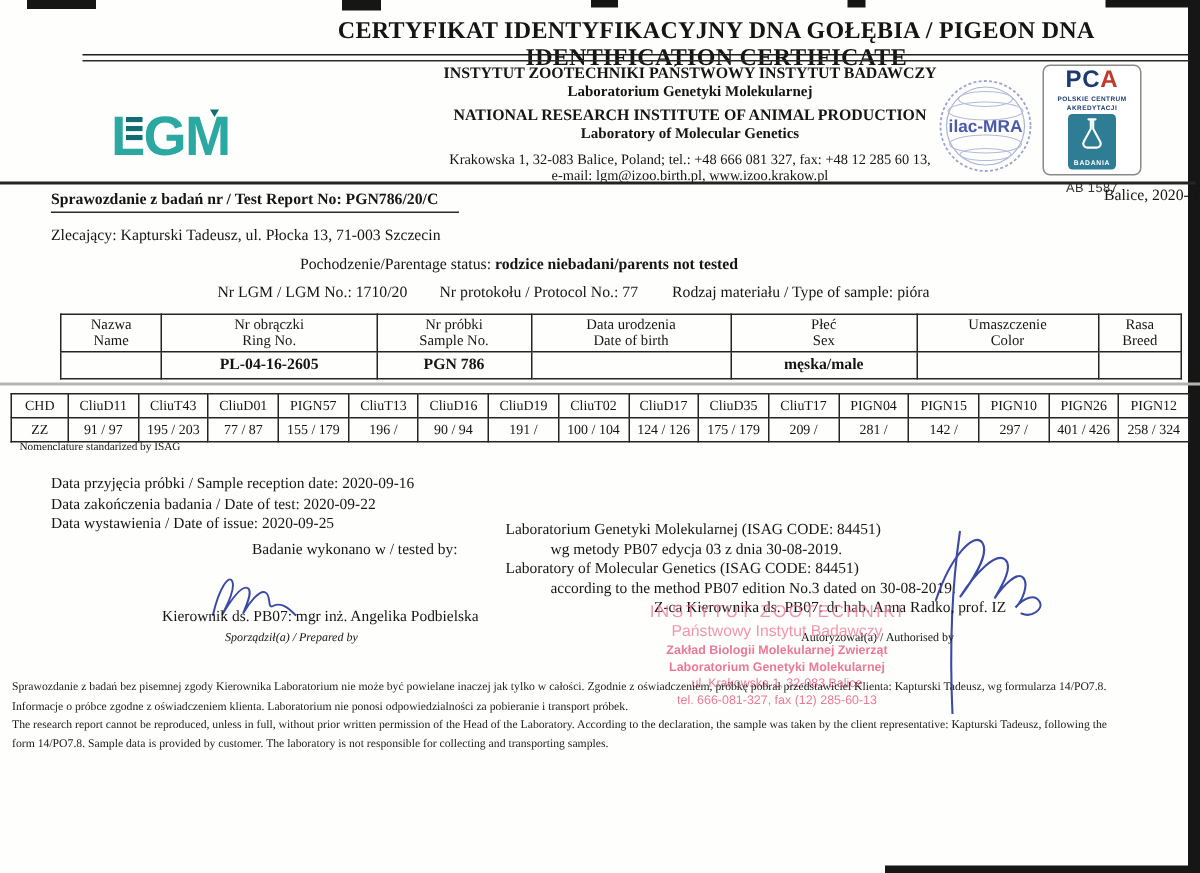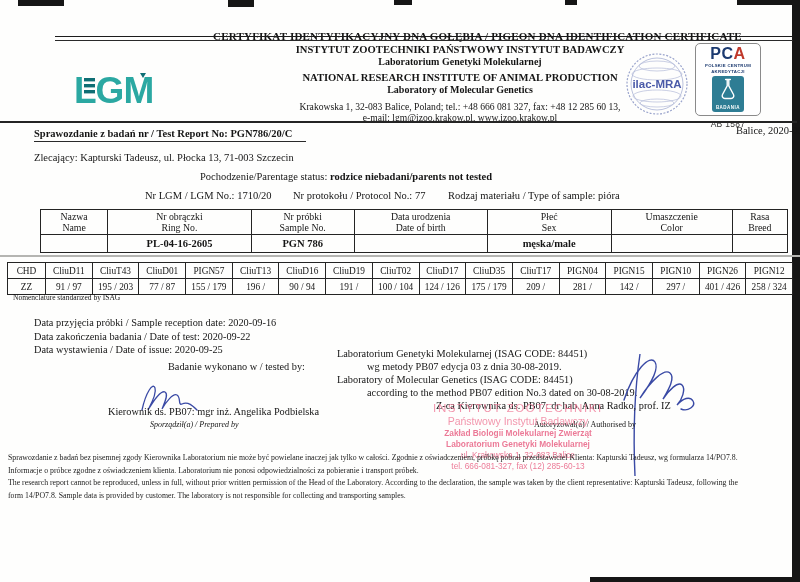--- a/index.html
+++ b/index.html
@@ -1,20 +1,20 @@
 <!DOCTYPE html>
 <html><head>
 <meta charset="utf-8">
 <style>
   html,body{margin:0;padding:0;background:#e8e8e8;}
   .page{position:relative;width:800px;height:582px;background:#fefefd;overflow:hidden;
         font-family:"Liberation Serif","DejaVu Serif",serif;color:#151515;}
   .abs{position:absolute;}
   
-  .doc-title{top:30px;left:185px;width:585px;text-align:center;font-weight:bold;font-size:11px;letter-spacing:.2px;}
+  .doc-title{top:12px;left:185px;width:585px;text-align:center;font-weight:bold;font-size:16px;letter-spacing:.2px;}
   .title-rule{top:36px;left:55px;width:738px;height:3px;border-top:1.4px solid #1c1c1c;border-bottom:1px solid #2a2a2a;}
   .header-center{top:44px;left:242px;width:436px;text-align:center;}
   .hc-l1{font-weight:bold;font-size:10.6px;}
   .hc-l2{font-weight:bold;font-size:10px;margin-top:1px;}
   .hc-l3{font-weight:bold;font-size:10.6px;margin-top:5px;}
   .hc-l4{font-weight:bold;font-size:10px;margin-top:1px;}
   .hc-l5{font-size:9.6px;margin-top:6px;}
   .hc-l6{font-size:9.6px;}
   .logo-wrap{top:70px;left:74px;}
   .ilac-wrap{top:52px;left:625px;}
@@ -104,21 +104,21 @@
       <polygon points="66,3 72,3 69,8" fill="#0f6e74"></polygon>
     </svg>
   </div>
 
   <div class="abs header-center">
     <div class="hc-l1">INSTYTUT ZOOTECHNIKI PAŃSTWOWY INSTYTUT BADAWCZY</div>
     <div class="hc-l2">Laboratorium Genetyki Molekularnej</div>
     <div class="hc-l3">NATIONAL RESEARCH INSTITUTE OF ANIMAL PRODUCTION</div>
     <div class="hc-l4">Laboratory of Molecular Genetics</div>
     <div class="hc-l5">Krakowska 1, 32-083 Balice, Poland; tel.: +48 666 081 327, fax: +48 12 285 60 13,</div>
-    <div class="hc-l6">e-mail: lgm@izoo.krakow.pl, www.izoo.krakow.pl</div>
+    <div class="hc-l6">e-mail: lgm@izoo.birth.pl, www.izoo.krakow.pl</div>
   </div>
 
   <div class="abs ilac-wrap">
     <svg width="64" height="64" viewBox="0 0 64 64">
       <circle cx="32" cy="32" r="30" fill="none" stroke="#9aa4cc" stroke-width="1.2" stroke-dasharray="2,1.5"></circle>
       <circle cx="32" cy="32" r="26" fill="none" stroke="#aab2d4" stroke-width=".8"></circle>
       <ellipse cx="32" cy="14" rx="18" ry="5" fill="none" stroke="#b3bad8" stroke-width=".7"></ellipse>
       <ellipse cx="32" cy="22" rx="25" ry="6" fill="none" stroke="#b3bad8" stroke-width=".7"></ellipse>
       <ellipse cx="32" cy="44" rx="24" ry="6" fill="none" stroke="#b3bad8" stroke-width=".7"></ellipse>
       <ellipse cx="32" cy="51" rx="17" ry="4" fill="none" stroke="#b3bad8" stroke-width=".7"></ellipse>

